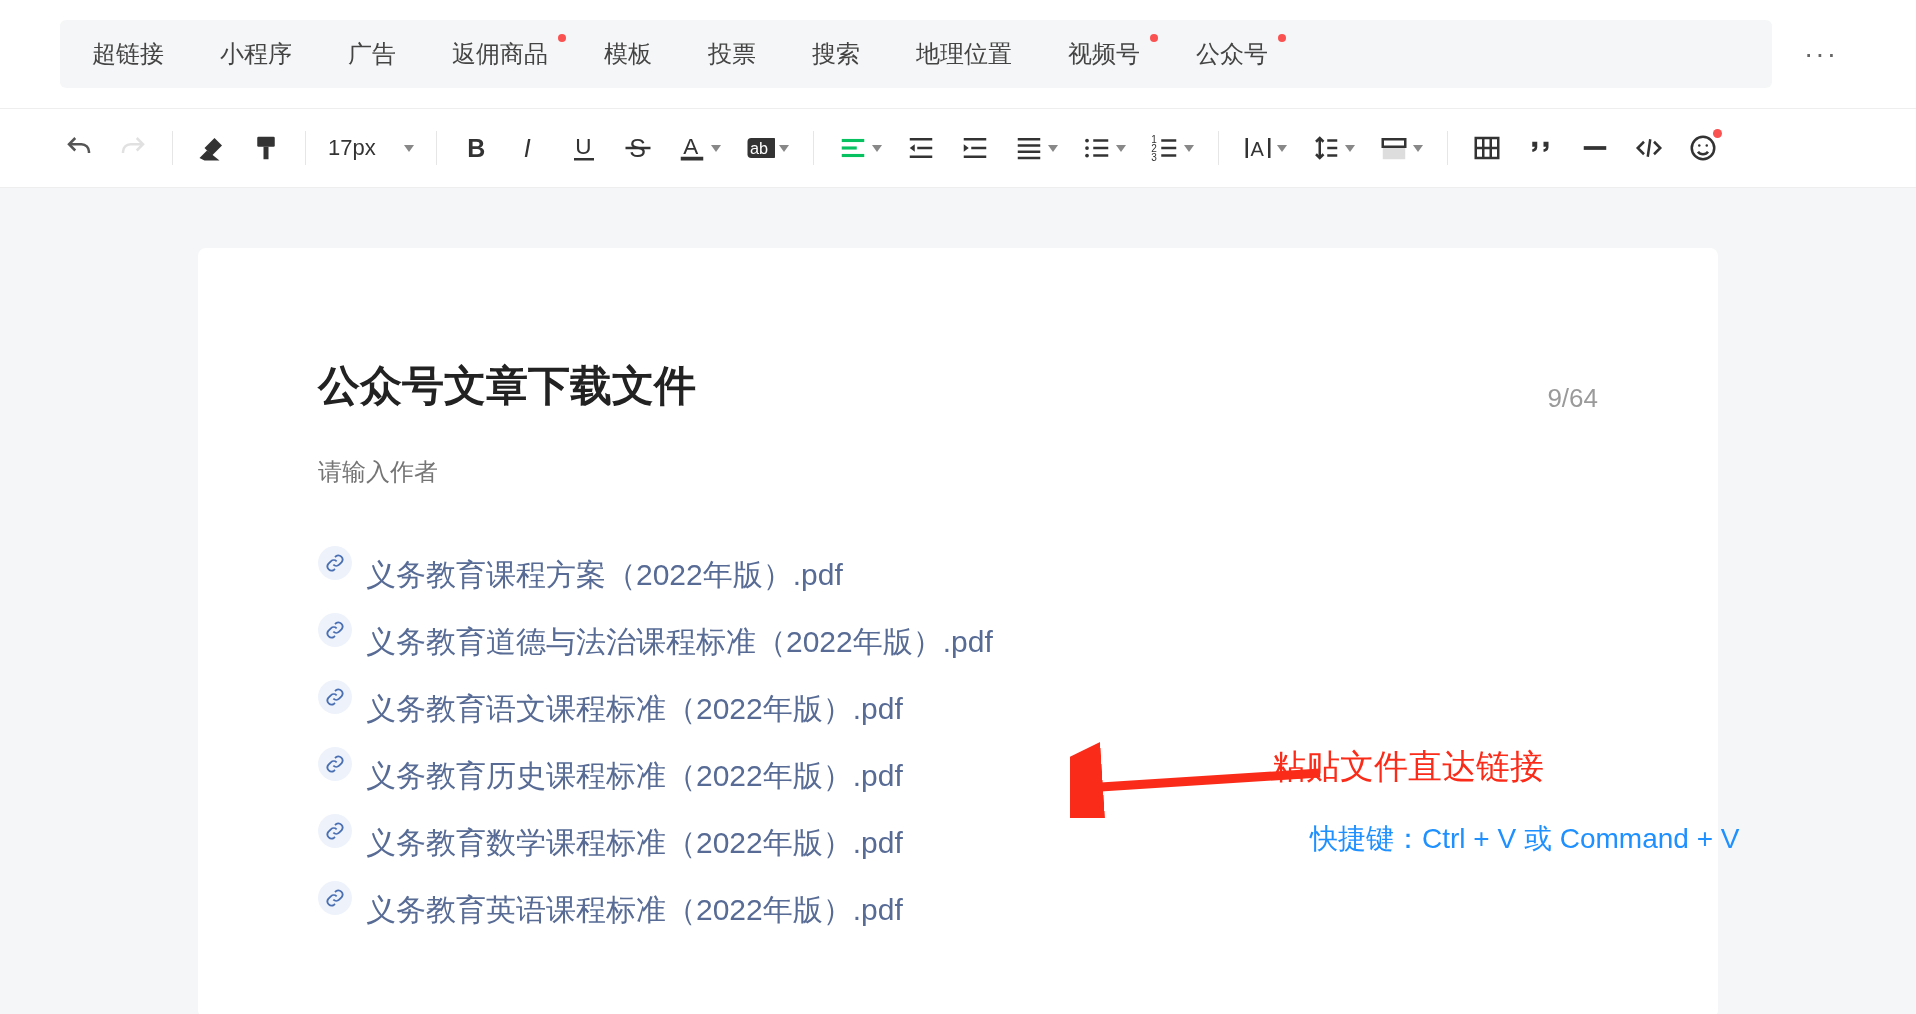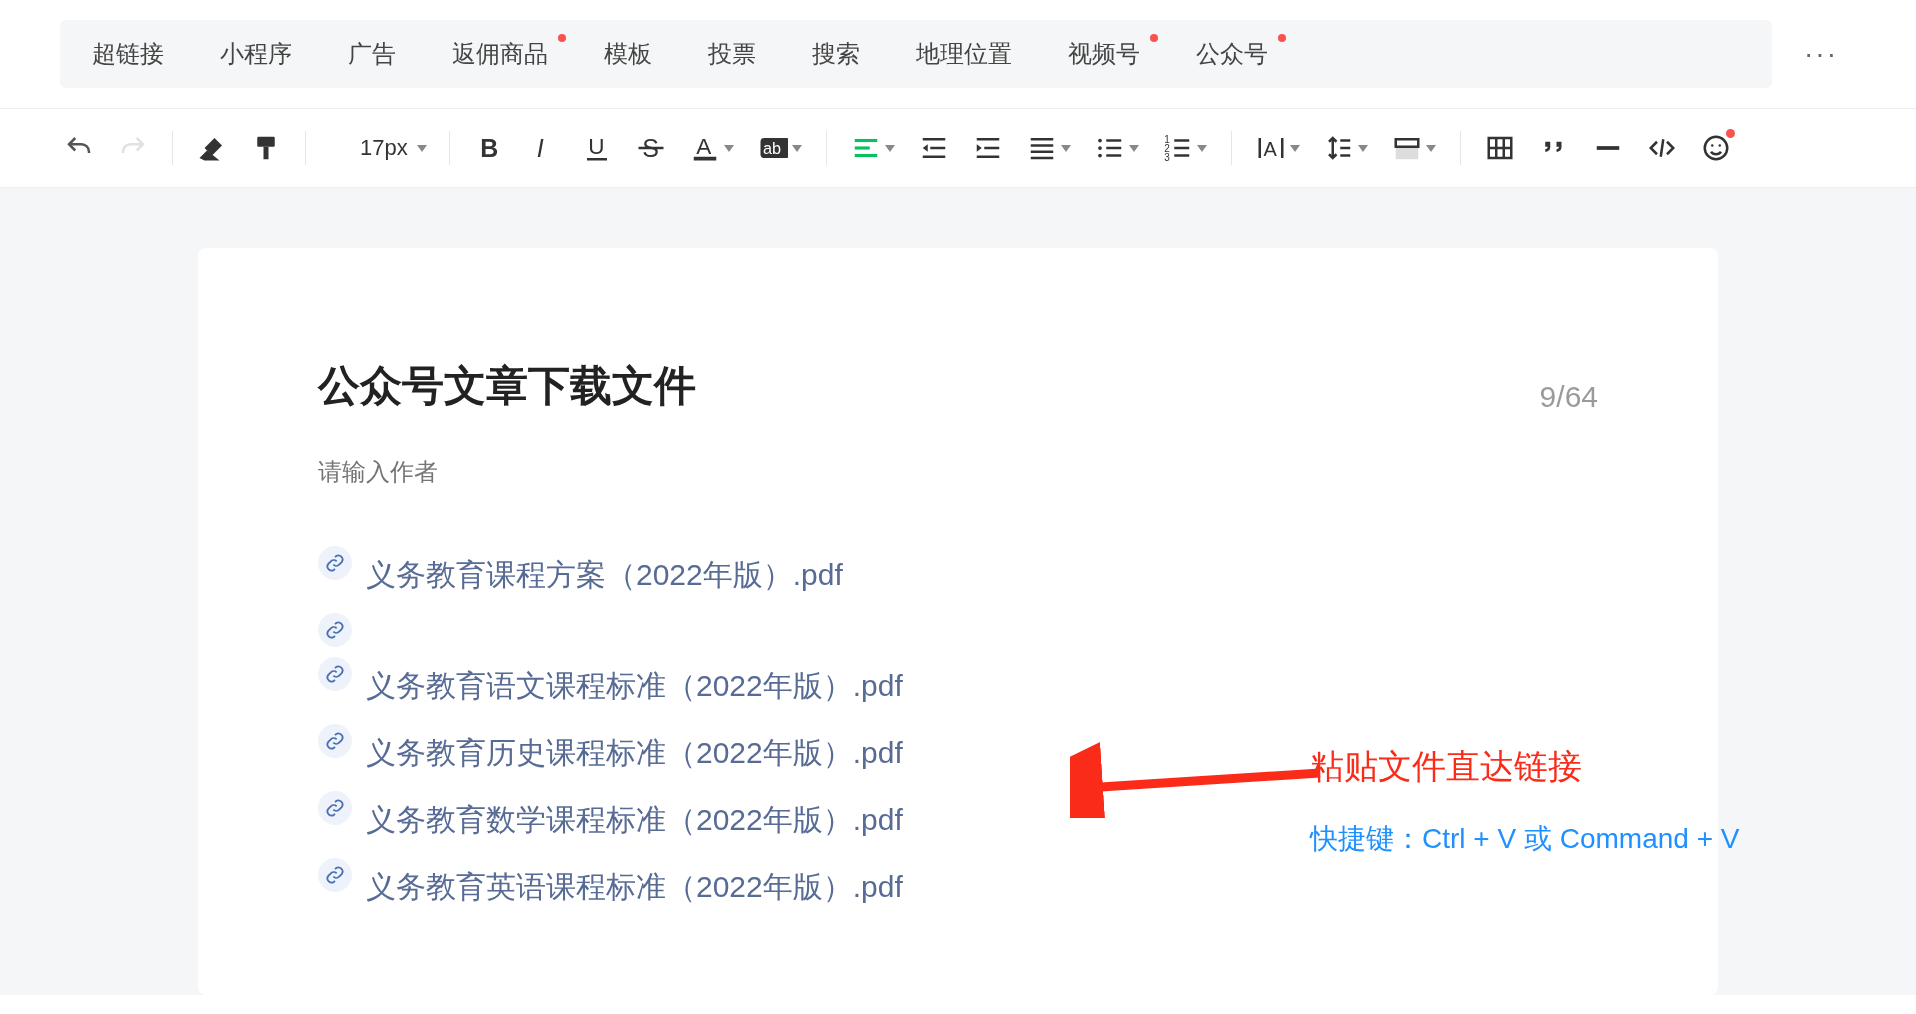--- a/index.html
+++ b/index.html
@@ -11,29 +11,29 @@
   .tab-group .tab.active { background: #fff; box-shadow: 0 1px 3px rgba(0,0,0,.08); }
   .tab .dot { position: absolute; top: 10px; right: 10px; width: 8px; height: 8px; background: #fa5151; border-radius: 50%; }
   .more-icon { padding: 14px 18px; font-size: 28px; color: #666; cursor: pointer; letter-spacing: 2px; }
   
   .fmt-bar-wrap { border-top: 1px solid #eee; border-bottom: 1px solid #eee; background: #fff; }
   .fmt-bar { display: flex; align-items: center; gap: 12px; padding: 18px 58px; }
   .fmt-bar .sep { width: 1px; height: 34px; background: #e6e6e6; margin: 0 6px; }
   .fmt-btn { display: flex; align-items: center; justify-content: center; width: 42px; height: 42px; color: #333; cursor: pointer; border-radius: 4px; position: relative; }
   .fmt-btn svg { width: 30px; height: 30px; }
   .fmt-btn.wide { width: auto; padding: 0 6px; gap: 4px; }
-  .font-size-sel { display: flex; align-items: center; gap: 9px; font-size: 22px; color: #333; cursor: pointer; padding: 0 4px; margin-left: 32px; }
+  .font-size-sel { display: flex; align-items: center; gap: 28px; font-size: 22px; color: #333; cursor: pointer; padding: 0 4px; }
   .caret { width: 0; height: 0; border-left: 5px solid transparent; border-right: 5px solid transparent; border-top: 7px solid #888; }
   .fmt-btn .dot { position: absolute; top: 2px; right: 2px; width: 9px; height: 9px; background: #fa5151; border-radius: 50%; }
   
   .canvas { background: #f5f6f7; padding: 60px 0 0 0; min-height: 800px; display: flex; justify-content: center; position: relative; }
   .paper { width: 1520px; background: #fff; border-radius: 8px; padding: 110px 120px 80px 120px; position: relative; }
   .title-row { display: flex; align-items: flex-end; justify-content: space-between; }
   .title-input { font-size: 42px; font-weight: 600; color: #222; border: none; outline: none; width: 100%; }
-  .counter { font-size: 30px; color: #9a9a9a; white-space: nowrap; margin-left: 20px; }
+  .counter { font-size: 26px; color: #9a9a9a; white-space: nowrap; margin-left: 20px; }
   .author-input { font-size: 24px; color: #b0b0b0; margin-top: 44px; border: none; outline: none; width: 100%; }
   .body { margin-top: 60px; font-size: 30px; line-height: 1.9; color: #333; }
   .body .plain { color: #333; }
   .file-line { display: flex; gap: 14px; margin-top: 10px; }
   .file-icon { width: 34px; height: 34px; border-radius: 50%; background: #eef3fb; display: flex; align-items: center; justify-content: center; flex-shrink: 0; }
   .file-icon svg { width: 20px; height: 20px; }
   .file-link { color: #576b95; font-size: 30px; }
   .arrow-svg { position: absolute; }
   .annot-text-red { color: #fa2c19; font-size: 34px; font-weight: 500; position: absolute; }
   .annot-text-blue { color: #1e90ff; font-size: 28px; position: absolute; }
@@ -282,20 +282,21 @@
             </span>
             <span class="file-link">义务教育课程方案（2022年版）.pdf</span>
           </div>
           <div class="file-line">
             <span class="file-icon">
               <svg viewBox="0 0 24 24" fill="none" stroke="#4a6fb3" stroke-width="2.2">
                 <path d="M10 14a5 5 0 007 0l3-3a5 5 0 00-7-7l-1 1"></path>
                 <path d="M14 10a5 5 0 00-7 0l-3 3a5 5 0 007 7l1-1"></path>
               </svg>
             </span>
+            <span class="file-link">义务教育道德与法治课程标准（2022年版）.pdf</span>
           </div>
           <div class="file-line">
             <span class="file-icon">
               <svg viewBox="0 0 24 24" fill="none" stroke="#4a6fb3" stroke-width="2.2">
                 <path d="M10 14a5 5 0 007 0l3-3a5 5 0 00-7-7l-1 1"></path>
                 <path d="M14 10a5 5 0 00-7 0l-3 3a5 5 0 007 7l1-1"></path>
               </svg>
             </span>
             <span class="file-link">义务教育语文课程标准（2022年版）.pdf</span>
           </div>
@@ -332,15 +333,15 @@
   </div>
 
   <svg class="arrow-svg" style="left:1070px; top:530px;" width="260" height="100" viewBox="0 0 260 100">
     <defs>
         <marker id="ah" markerWidth="12" markerHeight="12" refX="2" refY="5" orient="auto">
           <polygon points="0,0 12,5 0,10" fill="#fa2c19"></polygon>
         </marker>
       </defs>
     <line x1="250" y1="55" x2="15" y2="70" stroke="#fa2c19" stroke-width="9" marker-end="url(#ah)"></line>
   </svg>
-  <div class="annot-text-red" style="left:1310px; top:556px;">粘贴文件直达链接</div>
+  <div class="annot-text-red" style="left:1272px; top:556px;">粘贴文件直达链接</div>
   <div class="annot-text-blue" style="left:1310px; top:632px;">快捷键：Ctrl + V 或 Command + V</div>
 </div>
 
 </body></html>

